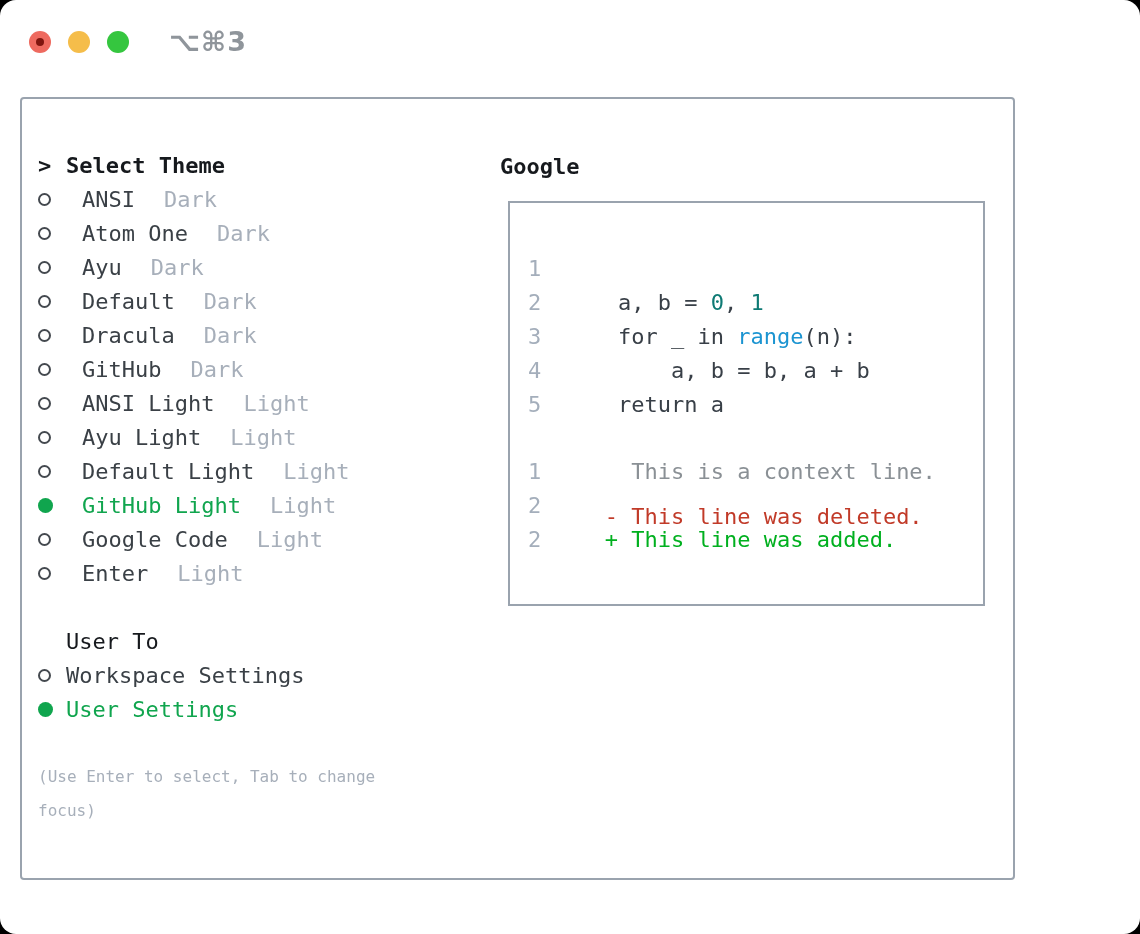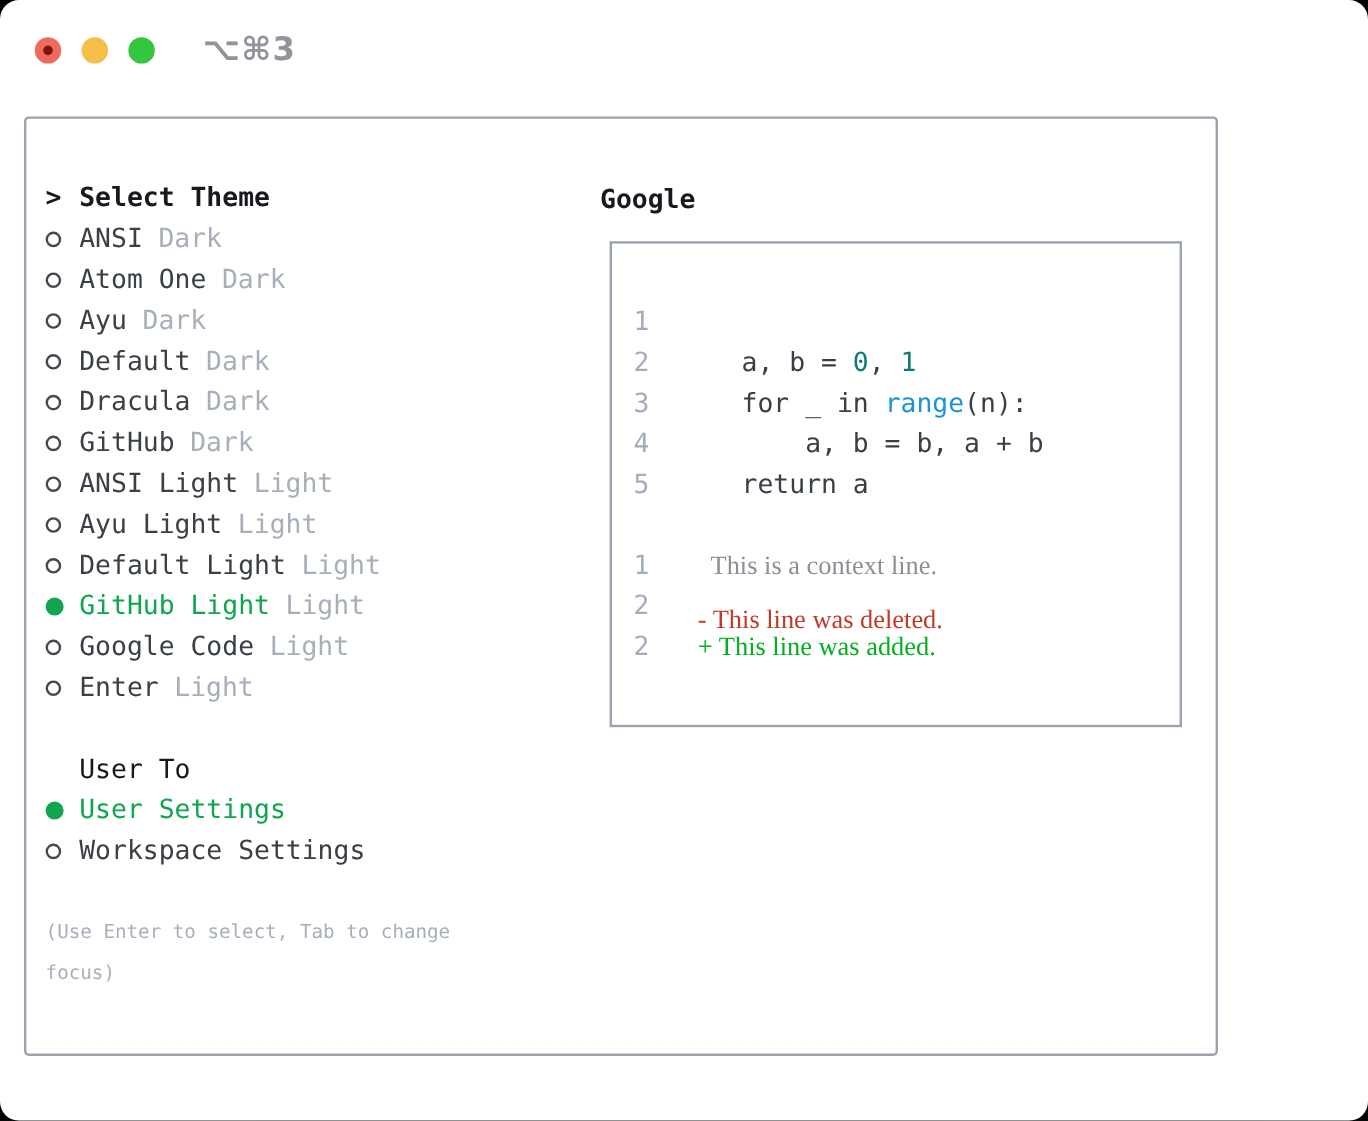--- a/index.html
+++ b/index.html
@@ -29,40 +29,40 @@
     border:2px solid var(--border-gray);border-radius:4px;background:#fff;}
   
   .row{display:flex;align-items:center;height:34px;font-size:22px;color:var(--text-primary);}
   .marker{flex:0 0 28px;display:flex;align-items:center;}
   .prompt{font-weight:bold;color:var(--heading-black);}
   .radio{width:13px;height:13px;box-sizing:border-box;border:2px solid var(--radio-ring);border-radius:50%;}
   .radio.on{width:15px;height:15px;border:none;background:var(--accent-green);}
   .h-bold{font-weight:bold;color:var(--heading-black);}
   .h-reg{color:var(--heading-black);}
   .theme-name{white-space:pre;}
-  .theme-row{cursor:pointer;}
+  .theme-row{cursor:pointer;gap:16px;}
   .theme-row.selected .theme-name{color:var(--accent-green);}
   .variant{color:var(--text-muted);margin-left:13px;white-space:pre;text-align:right;}
   .apply-row{cursor:pointer;}
   .apply-row.selected .apply-name{color:var(--accent-green);}
   .spacer{height:34px;}
   .left-col{position:absolute;left:16px;top:49px;}
   .hint{width:404px;font-size:16px;line-height:34px;color:var(--text-muted);}
   
   .preview-title{position:absolute;left:478px;top:50px;}
   .preview-box{position:absolute;left:486px;top:102px;width:477px;height:405px;box-sizing:border-box;
     border:2px solid var(--border-gray);background:#fff;padding:48px 0 0 18px;overflow:hidden;}
   .code-line,.diff-line{display:flex;height:34px;align-items:center;font-size:22px;}
   .ln{flex:0 0 37px;color:var(--line-number);white-space:pre;}
   .code-text{white-space:pre;color:var(--code-default);}
   .seg-default{color:var(--code-default);}
   .seg-function{color:var(--code-function);}
   .seg-literal{color:var(--code-literal);}
   .seg-builtin{color:var(--code-builtin);}
-  .diff-text{white-space:pre;font-family:Liberation Serif, serif;}
+  .diff-text{white-space:pre;}
   .diff-context{color:var(--diff-context);}
   .diff-deleted{color:var(--diff-deleted);margin-top:22px;}
   .diff-added{color:var(--diff-added);}
   .diff-block{margin-top:33px;}
 </style>
 </head>
 <body>
 
 <div class="window">
 
@@ -171,32 +171,32 @@
         </div>
 
       <div class="spacer"></div>
 
       <div>
         <div class="row">
           <span class="marker"></span>
           <span class="h-reg">User To</span>
         </div>
         <div id="apply-list">
+            <div class="row apply-row">
+              <span class="marker">
+                <span class="radio"></span>
+              </span>
+              <span class="apply-name">Workspace Settings</span>
+            </div>
             <div class="row apply-row selected">
               <span class="marker">
                 <span class="radio on"></span>
               </span>
               <span class="apply-name">User Settings</span>
             </div>
-            <div class="row apply-row">
-              <span class="marker">
-                <span class="radio"></span>
-              </span>
-              <span class="apply-name">Workspace Settings</span>
-            </div>
           </div>
       </div>
 
       <div class="spacer"></div>
 
       <div class="hint">(Use Enter to select, Tab to change focus)</div>
     </div>
 
     <div class="row preview-title">
       <span class="h-bold">Google</span>

